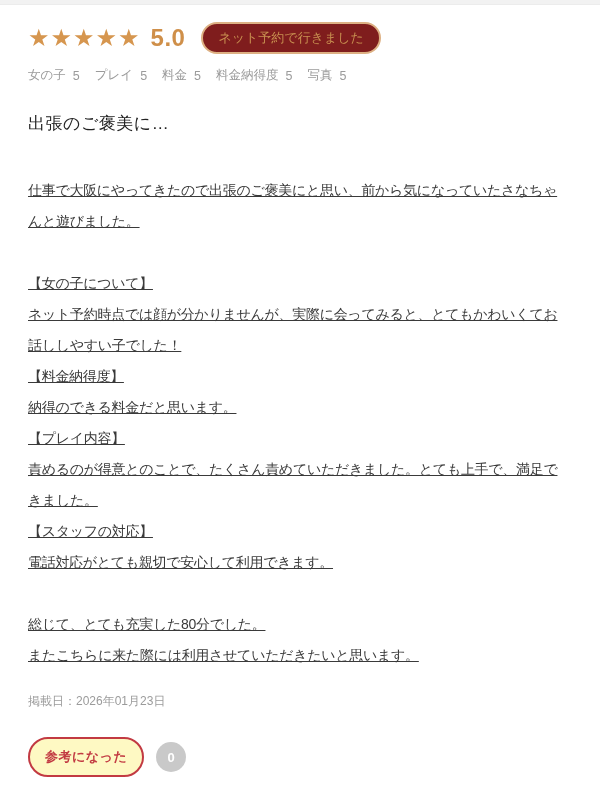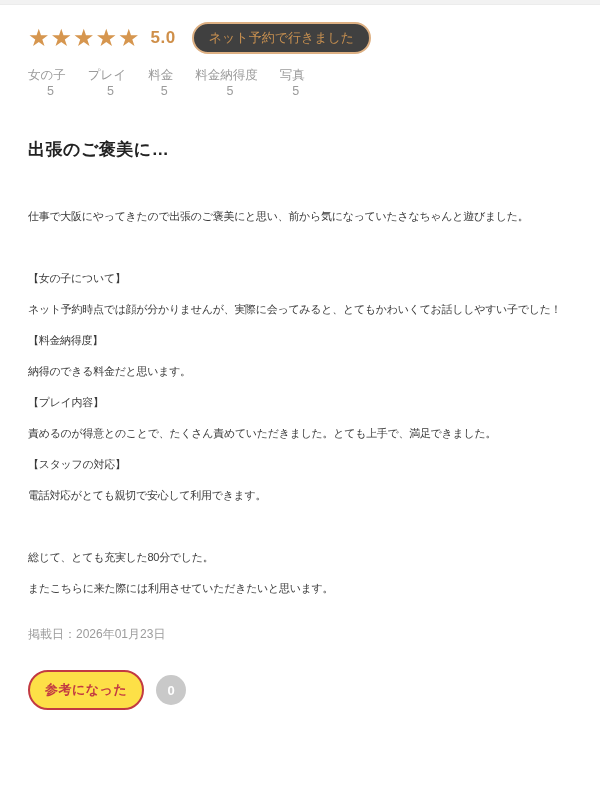--- a/index.html
+++ b/index.html
@@ -20,77 +20,78 @@
   .rating-row { display: flex; align-items: center; }
   .stars { display: flex; align-items: center; }
   .star {
     color: #d6964f;
     font-size: 24px;
     line-height: 1;
     margin-right: 1px;
   }
   .score {
     color: #cf8f49;
-    font-size: 17px;
+    font-size: 24px;
     font-weight: bold;
     margin-left: 10px;
     letter-spacing: 0.5px;
   }
   .reserve-badge {
     margin-left: 16px;
     border: 2px solid #ddb083;
     border-radius: 17px;
     color: #c89050;
     font-size: 13px;
     padding: 5px 15px;
     line-height: 1.4;
-    background: #404040;
+    background: #7f1d1d;
     white-space: nowrap;
   }
 
   
   .category-row {
     display: flex; align-items: center;
     margin-top: 13px;
     color: #9b9b9b;
     font-size: 12.5px;
   }
-  .category-item { display: flex; align-items: center; margin-right: 15px; flex-direction: column; }
+  .category-item { display: flex; align-items: center; margin-right: 15px; }
   .category-item .cat-label { margin-right: 7px; }
 
   
   .review-title {
-    margin-top: 40px;
+    margin-top: 28px;
     font-size: 17px;
-    font-weight: bold;
+    font-weight: normal;
     color: #222222;
     letter-spacing: 0.5px;
   }
   .review-body {
     margin-top: 40px;
-    font-size: 11px;
+    font-size: 14px;
     letter-spacing: -0.3px;
     line-height: 31px;
     color: #3a3a3a;
     white-space: pre-line;
+    text-decoration: underline;
   }
   .posted-date {
     margin-top: 22px;
     font-size: 12px;
     color: #9b9b9b;
   }
 
   
   .helpful-row {
     margin-top: 27px;
     display: flex; align-items: center;
   }
   .helpful-button {
     display: inline-flex; align-items: center; justify-content: center;
-    background: #fde047;
+    background: #fef9c3;
     border: 2px solid #c23a42;
     border-radius: 20px;
     color: #c23a42;
     font-size: 13px;
     font-weight: bold;
     padding: 9px 15px;
     cursor: pointer;
     letter-spacing: 0.5px;
     font-family: inherit;
   }

